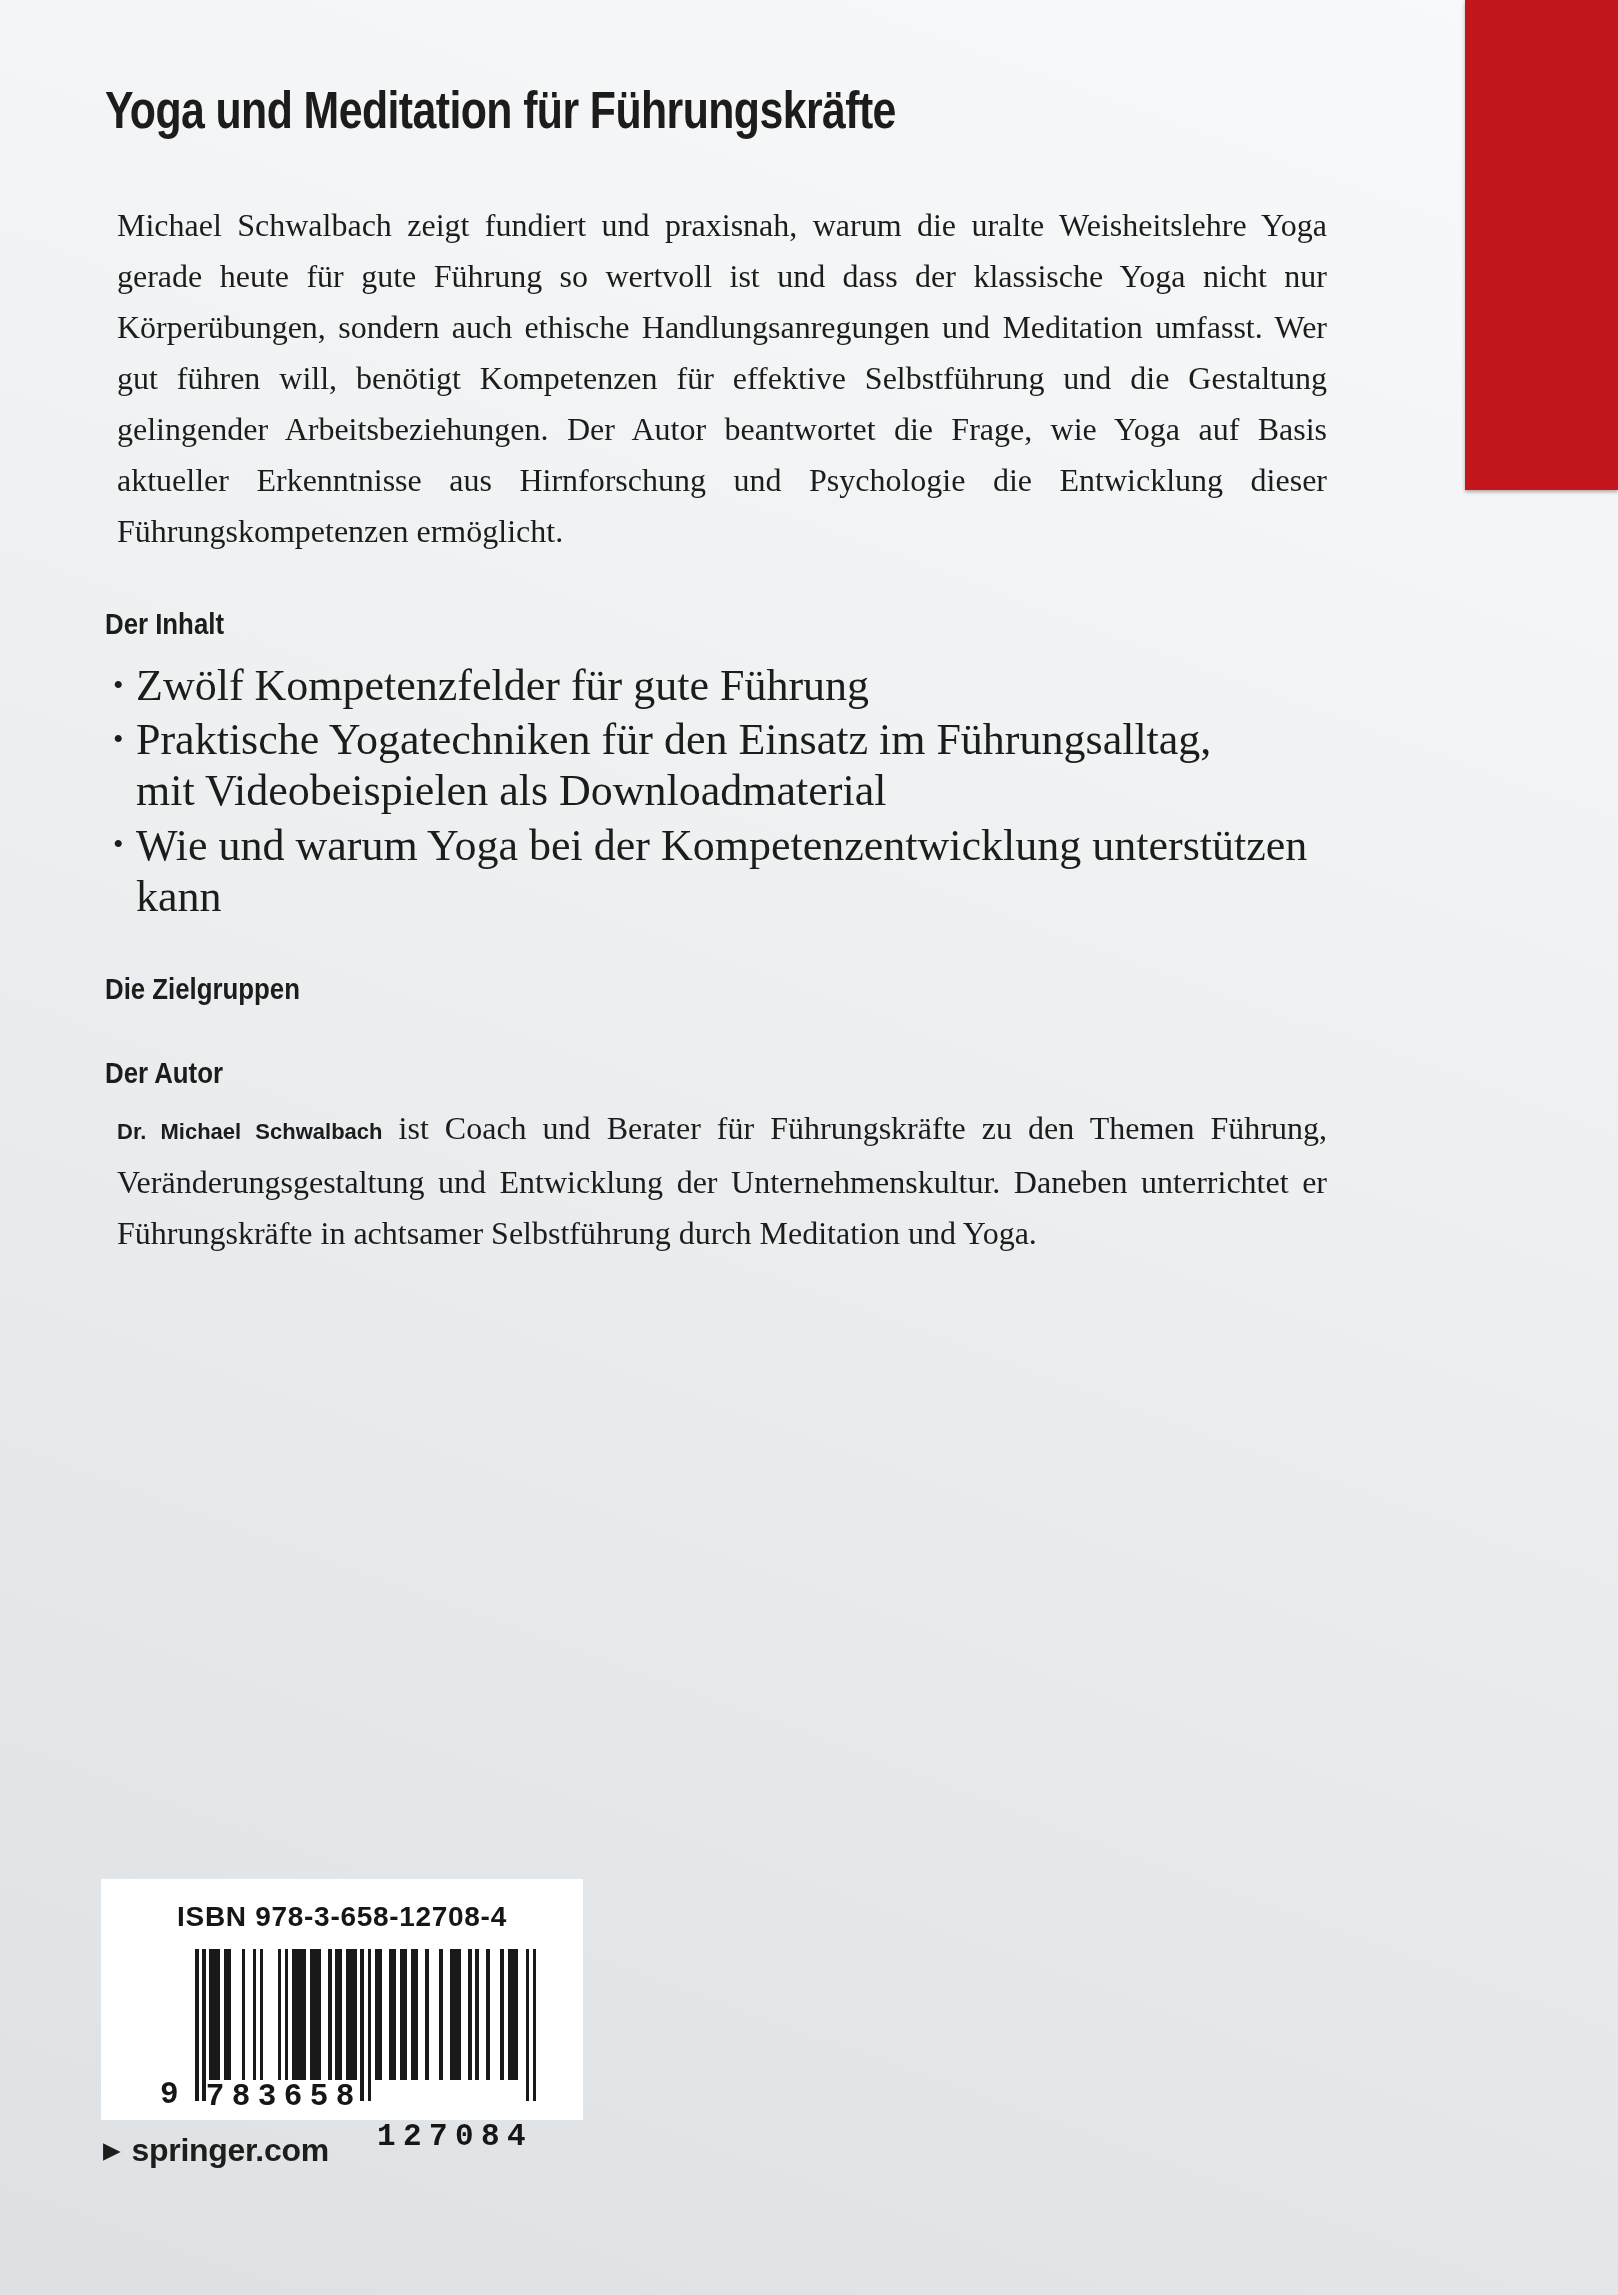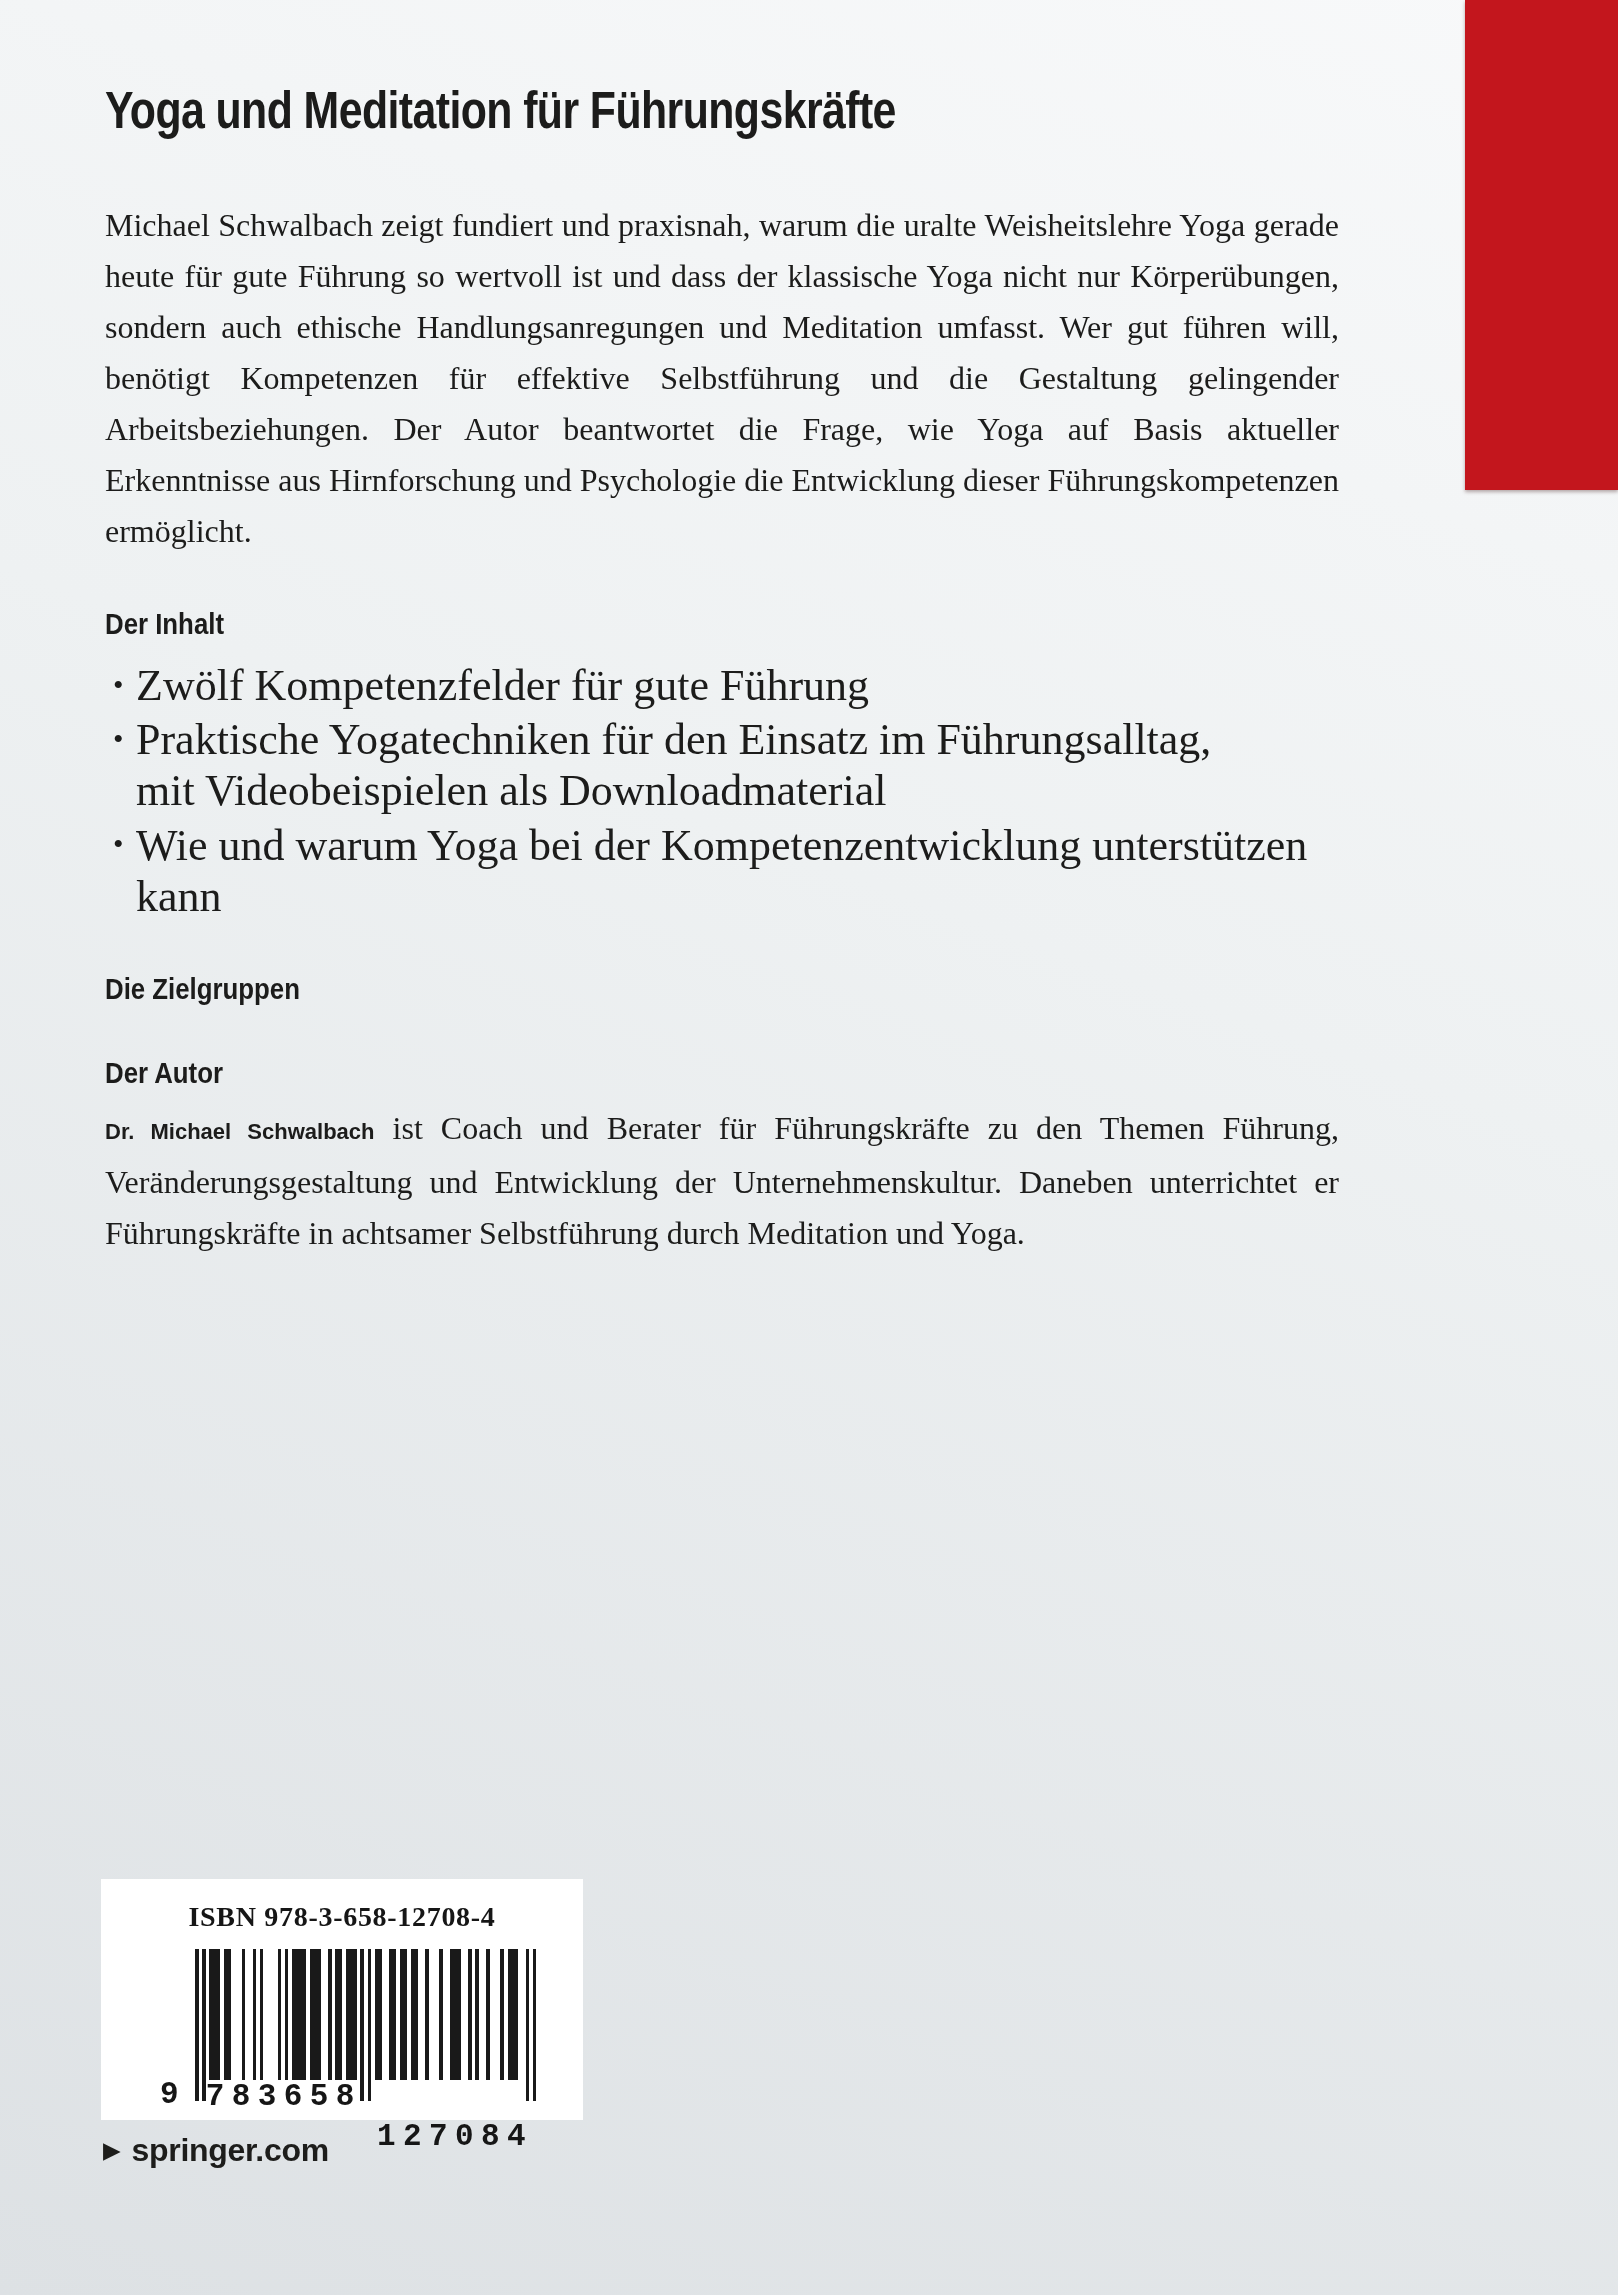--- a/index.html
+++ b/index.html
@@ -16,21 +16,21 @@
   }
   .content{
     position:absolute;left:105px;top:80px;width:1234px;
   }
   h1.title{
     margin:0;font-family:"Liberation Sans",sans-serif;font-weight:700;
     font-size:51px;line-height:61px;letter-spacing:-0.7px;
     transform:scaleX(.84);transform-origin:0 50%;white-space:nowrap;
   }
   p.body-text{
-    margin:0;font-size:32px;line-height:51px;text-align:justify;
+    margin:12px;font-size:32px;line-height:51px;text-align:justify;
   }
   p.intro{margin-top:59px;}
   h2.sec{
     margin:0;margin-top:50px;font-family:"Liberation Sans",sans-serif;
     font-weight:700;font-size:30px;line-height:34px;
     transform:scaleX(.86);transform-origin:0 50%;white-space:nowrap;
   }
   ul.inhalt{
     list-style:none;margin:19px 0 0 0;padding:0 0 0 8px;
   }
@@ -44,21 +44,21 @@
   p.after-sec{margin-top:13.5px;}
   .lead-bold{
     font-family:"Liberation Sans",sans-serif;font-weight:700;font-size:22px;
   }
   .barcode-box{
     position:absolute;left:101px;top:1879px;width:482px;height:241px;
     background:#ffffff;
   }
   .isbn-label{
     margin:21.6px 0 0 0;text-align:center;
-    font-family:Liberation Serif, serif;font-size:28px;font-weight:700;
+    font-family:Liberation Sans, sans-serif;font-size:28px;font-weight:700;
     letter-spacing:0.7px;color:#161616;
   }
   .ean{
     position:relative;margin:16px 0 0 94px;width:346px;height:162px;
   }
   .ean-bars{display:flex;align-items:flex-start;height:162px;}
   .ean-module{width:3.6px;height:131px;}
   .ean-module.on{background:#191919;}
   .ean-module.guard{height:152px;}
   .ean-first{

